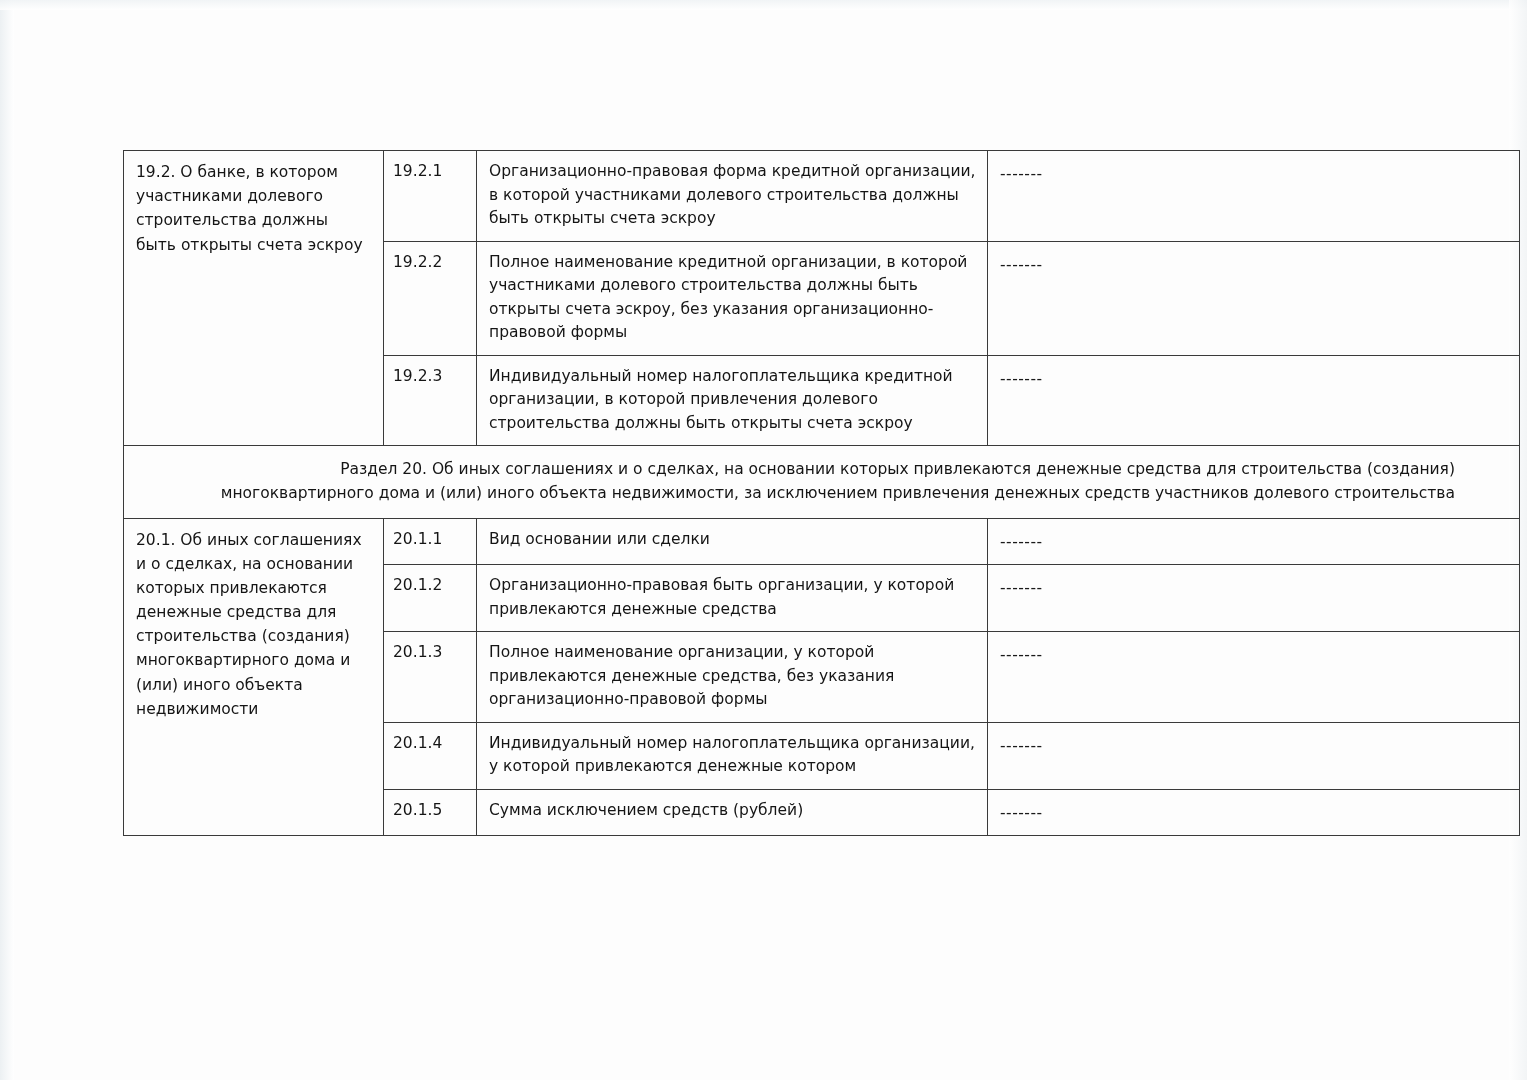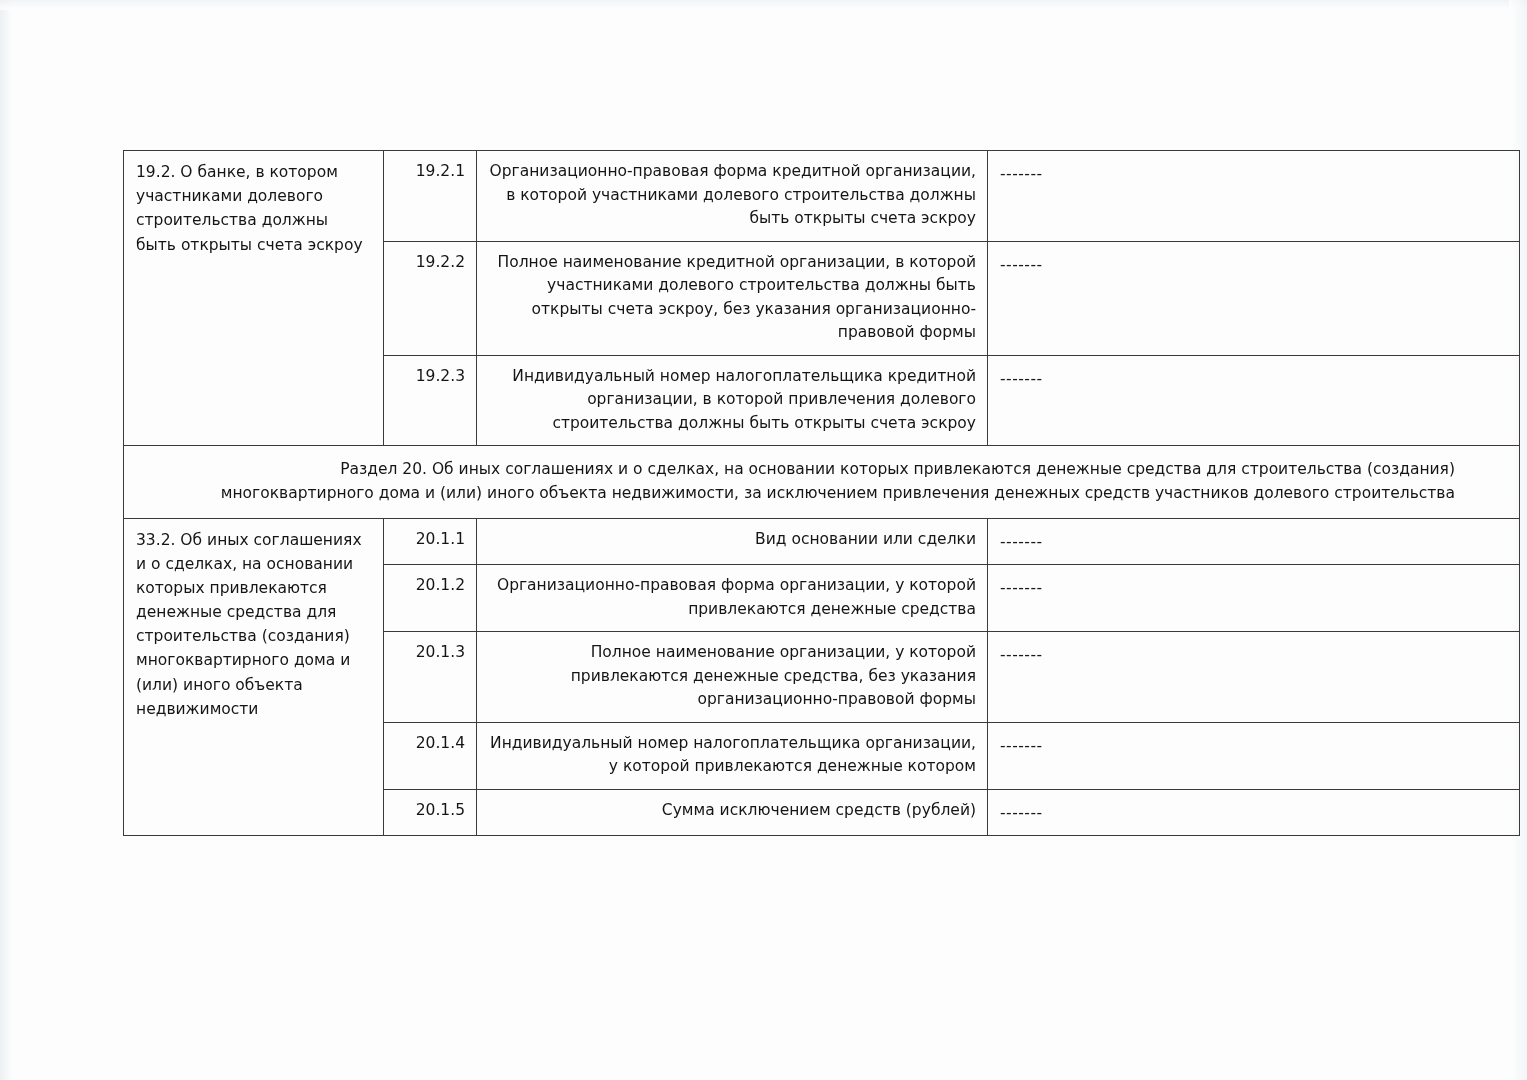--- a/index.html
+++ b/index.html
@@ -38,26 +38,25 @@
   .doc-table td {
     border: 1px solid #3a3a3a;
     vertical-align: top;
     padding: 9px 11px 10px 12px;
   }
   td.col-group {
     width: 236px;
   }
   td.col-num {
     width: 72px;
-    text-align: right;
+    text-align: left;
     padding-left: 9px;
   }
   td.col-label {
     width: 487px;
-    text-align: right;
   }
   td.col-value {
     width: 508px;
     padding-top: 12px;
   }
   .group-text {
     display: block;
     line-height: 1.56;
   }
   .num-text {
@@ -163,38 +162,38 @@
       </tr>
 
       <tr class="section-row">
         <td colspan="4">
           <span class="section-text">Раздел 20. Об иных соглашениях и о сделках, на основании которых привлекаются денежные средства для строительства (создания) многоквартирного дома и (или) иного объекта недвижимости, за исключением привлечения денежных средств участников долевого строительства</span>
         </td>
       </tr>
 
       <tr>
         <td class="col-group" rowspan="5">
-          <span class="group-text">33.2. Об иных соглашениях и о сделках, на основании которых привлекаются денежные средства для строительства (создания) многоквартирного дома и (или) иного объекта недвижимости</span>
+          <span class="group-text">20.1. Об иных соглашениях и о сделках, на основании которых привлекаются денежные средства для строительства (создания) многоквартирного дома и (или) иного объекта недвижимости</span>
         </td>
         <td class="col-num">
           <span class="num-text">20.1.1</span>
         </td>
         <td class="col-label">
           <span class="label-text">Вид основании или сделки</span>
         </td>
         <td class="col-value">
           <span class="value-text">-------</span>
         </td>
       </tr>
       <tr>
         <td class="col-num">
           <span class="num-text">20.1.2</span>
         </td>
         <td class="col-label">
-          <span class="label-text">Организационно-правовая форма организации, у которой привлекаются денежные средства</span>
+          <span class="label-text">Организационно-правовая быть организации, у которой привлекаются денежные средства</span>
         </td>
         <td class="col-value">
           <span class="value-text">-------</span>
         </td>
       </tr>
       <tr>
         <td class="col-num">
           <span class="num-text">20.1.3</span>
         </td>
         <td class="col-label">

